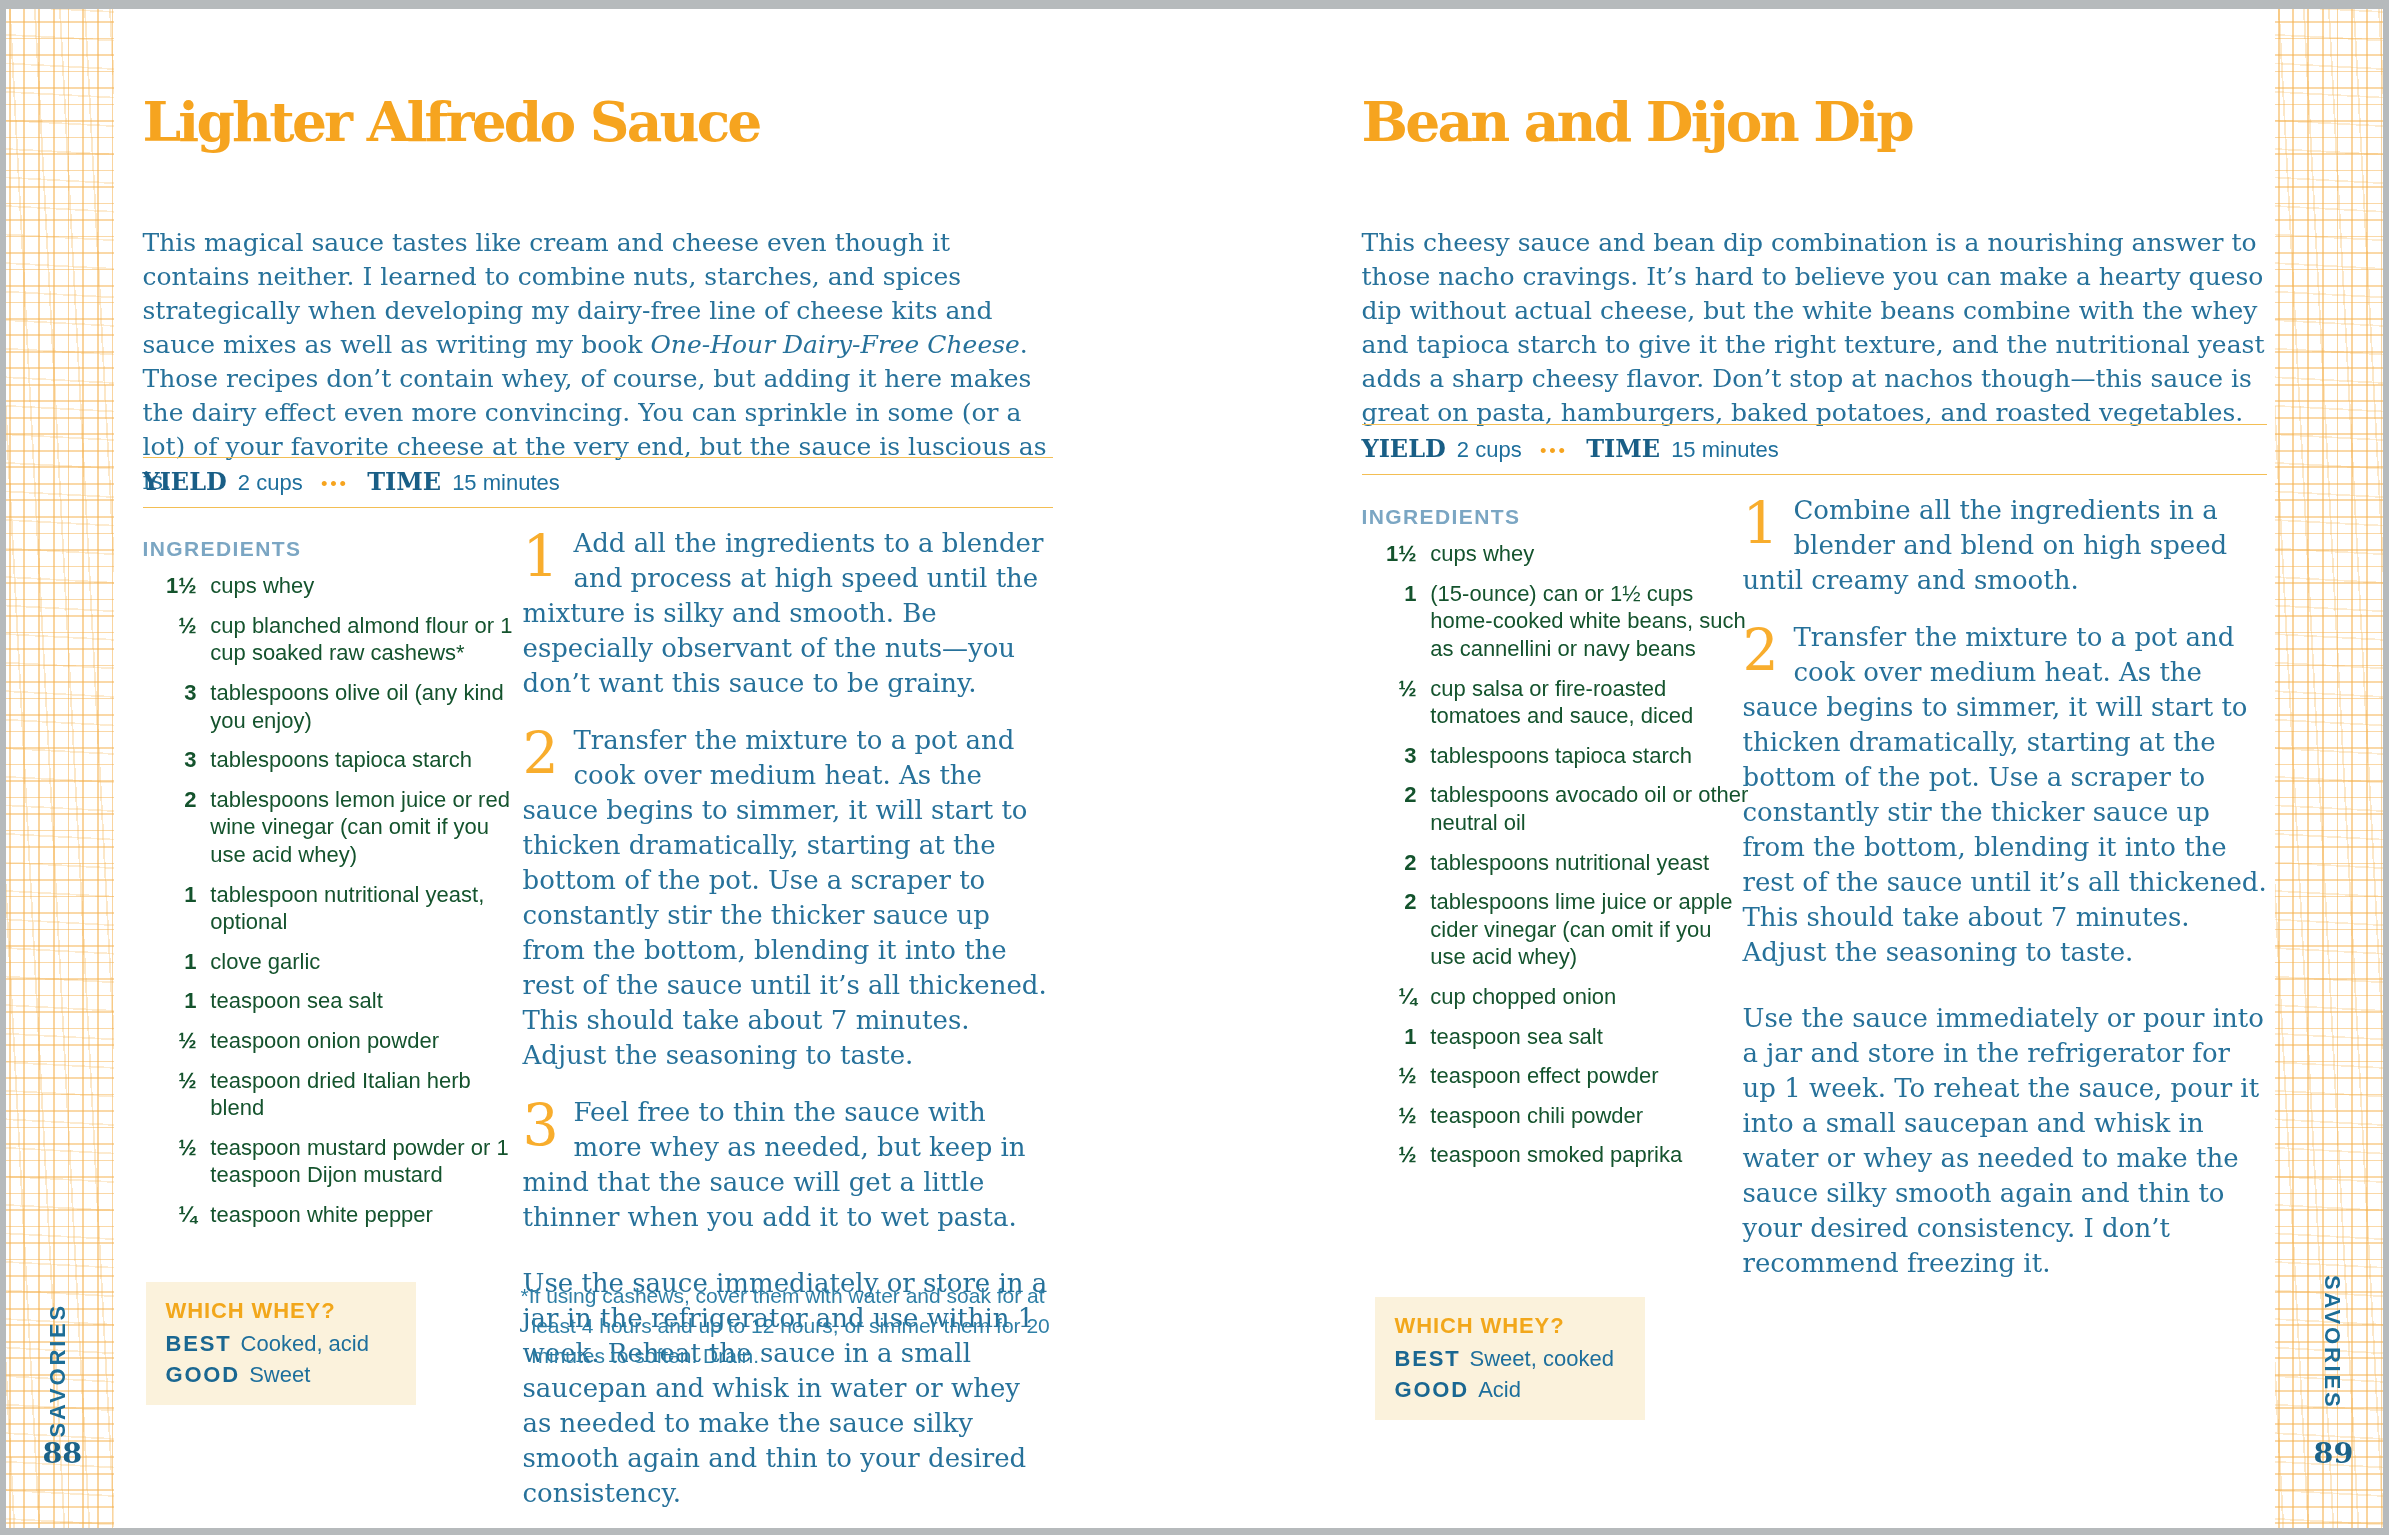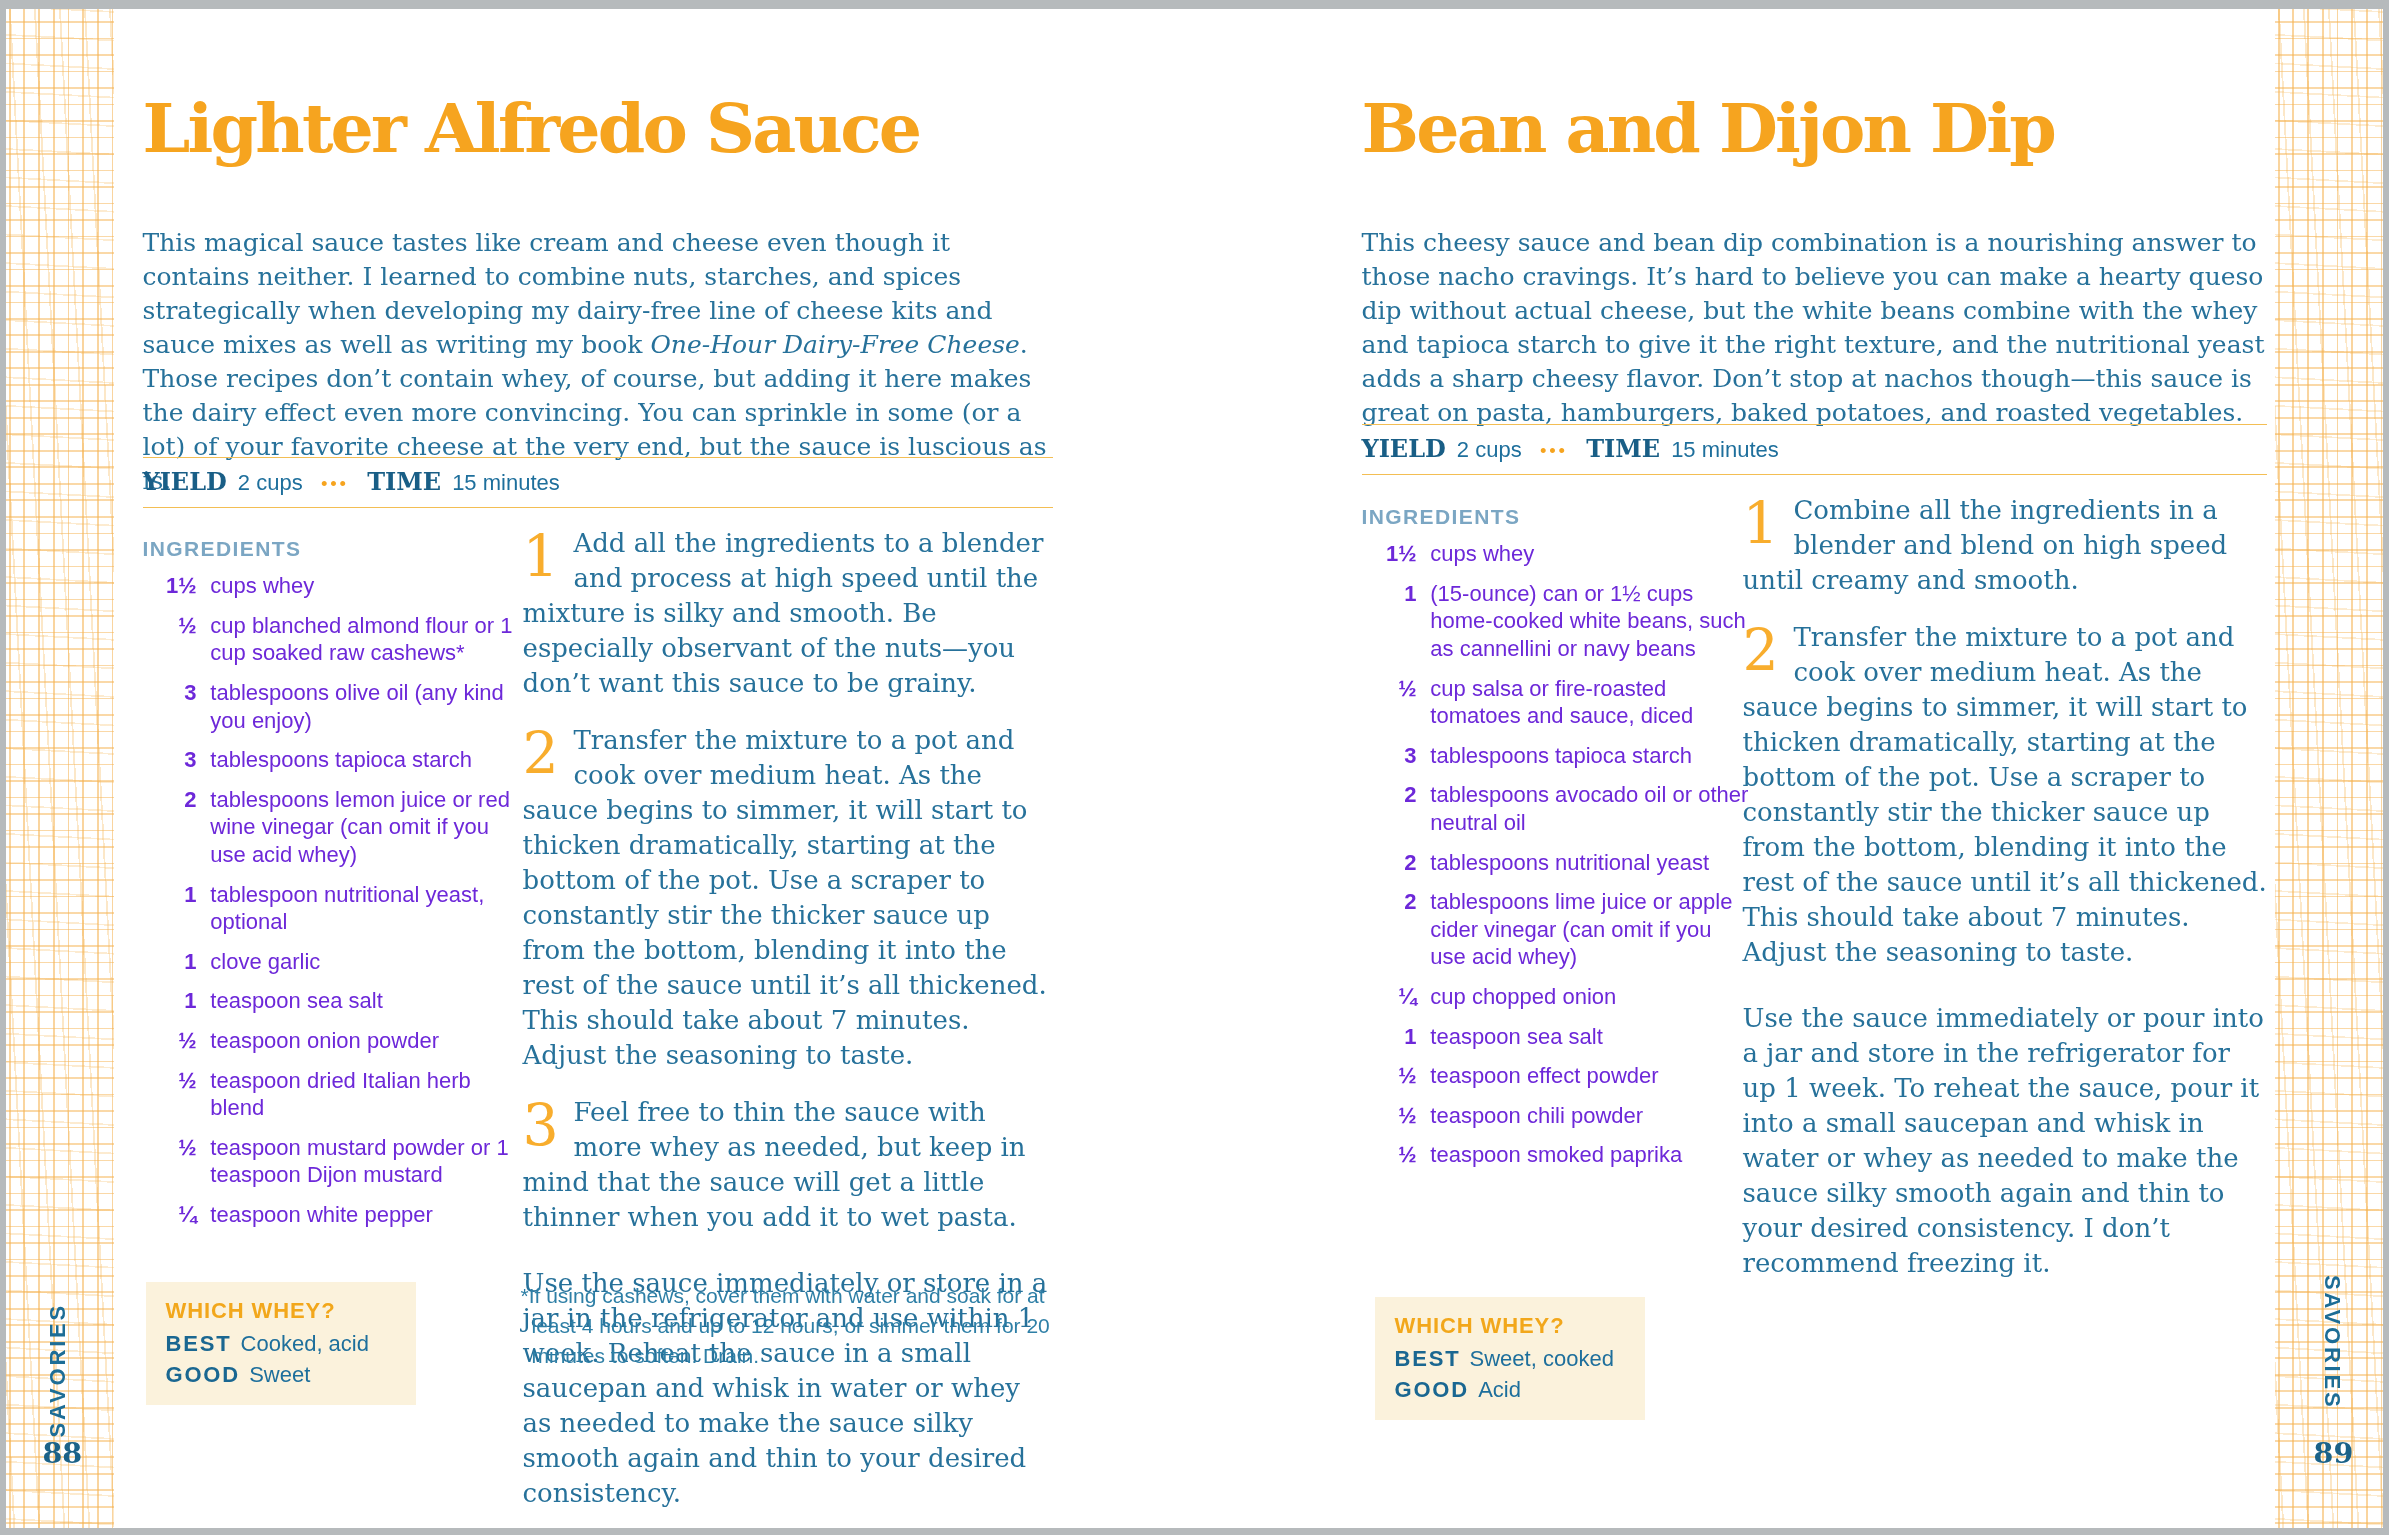--- a/index.html
+++ b/index.html
@@ -29,38 +29,38 @@
   }
   .side-label.flip{transform:rotate(180deg);}
   .page-num{
     position:absolute;color:#1b6288;font-size:28.5px;font-weight:bold;
     font-family:"DejaVu Serif",serif;
   }
   
   .title{
     position:absolute;margin:0;color:#f6a41f;
     font-family:"DejaVu Serif",serif;font-weight:bold;
-    font-size:68px;line-height:1;letter-spacing:-2.8px;white-space:nowrap;
+    font-size:55px;line-height:1;letter-spacing:-2.8px;white-space:nowrap;
   }
   .intro{
     position:absolute;margin:0;color:#26719a;
     font-family:"DejaVu Serif",serif;font-size:25px;line-height:34px;
   }
   .yieldbar{
     position:absolute;border-top:1.8px solid #f3be54;border-bottom:1.8px solid #f3be54;
     padding:9.2px 0 11px 0;display:flex;align-items:baseline;text-align:right;
   }
   .ylabel{color:#195e86;font-family:"DejaVu Serif",serif;font-weight:bold;font-size:24px;}
   .yvalue{color:#1e6f9c;font-size:22px;margin-left:11px;}
   .ydots{color:#f6a41f;font-size:18.4px;letter-spacing:2.8px;margin:0 18.4px;}
   .ing-label{
     position:absolute;color:#7ba6c3;font-weight:bold;font-size:21px;letter-spacing:1.4px;
   }
   .ing-list{position:absolute;margin:0;padding:0;list-style:none;}
-  .ing-item{display:flex;margin-bottom:12px;color:#6d28d9;font-size:22px;line-height:27.6px;}
+  .ing-item{display:flex;margin-bottom:12px;color:#14532d;font-size:22px;line-height:27.6px;}
   .ing-item .qty{flex:0 0 44px;text-align:right;padding-right:13.8px;font-weight:600;}
   .ing-item .itext{flex:1;}
   .steps{position:absolute;}
   .step{margin:0 0 22px 0;color:#26719a;font-family:"DejaVu Serif",serif;
         font-size:26px;line-height:35px;}
   .step-num{
     float:left;color:#f8ad2d;font-family:"DejaVu Serif",serif;font-weight:400;
     font-size:57px;line-height:51px;margin:4.6px 14.7px 1.8px 0;
   }
   .closing{margin:31px 0 0 0;color:#26719a;font-family:"DejaVu Serif",serif;

